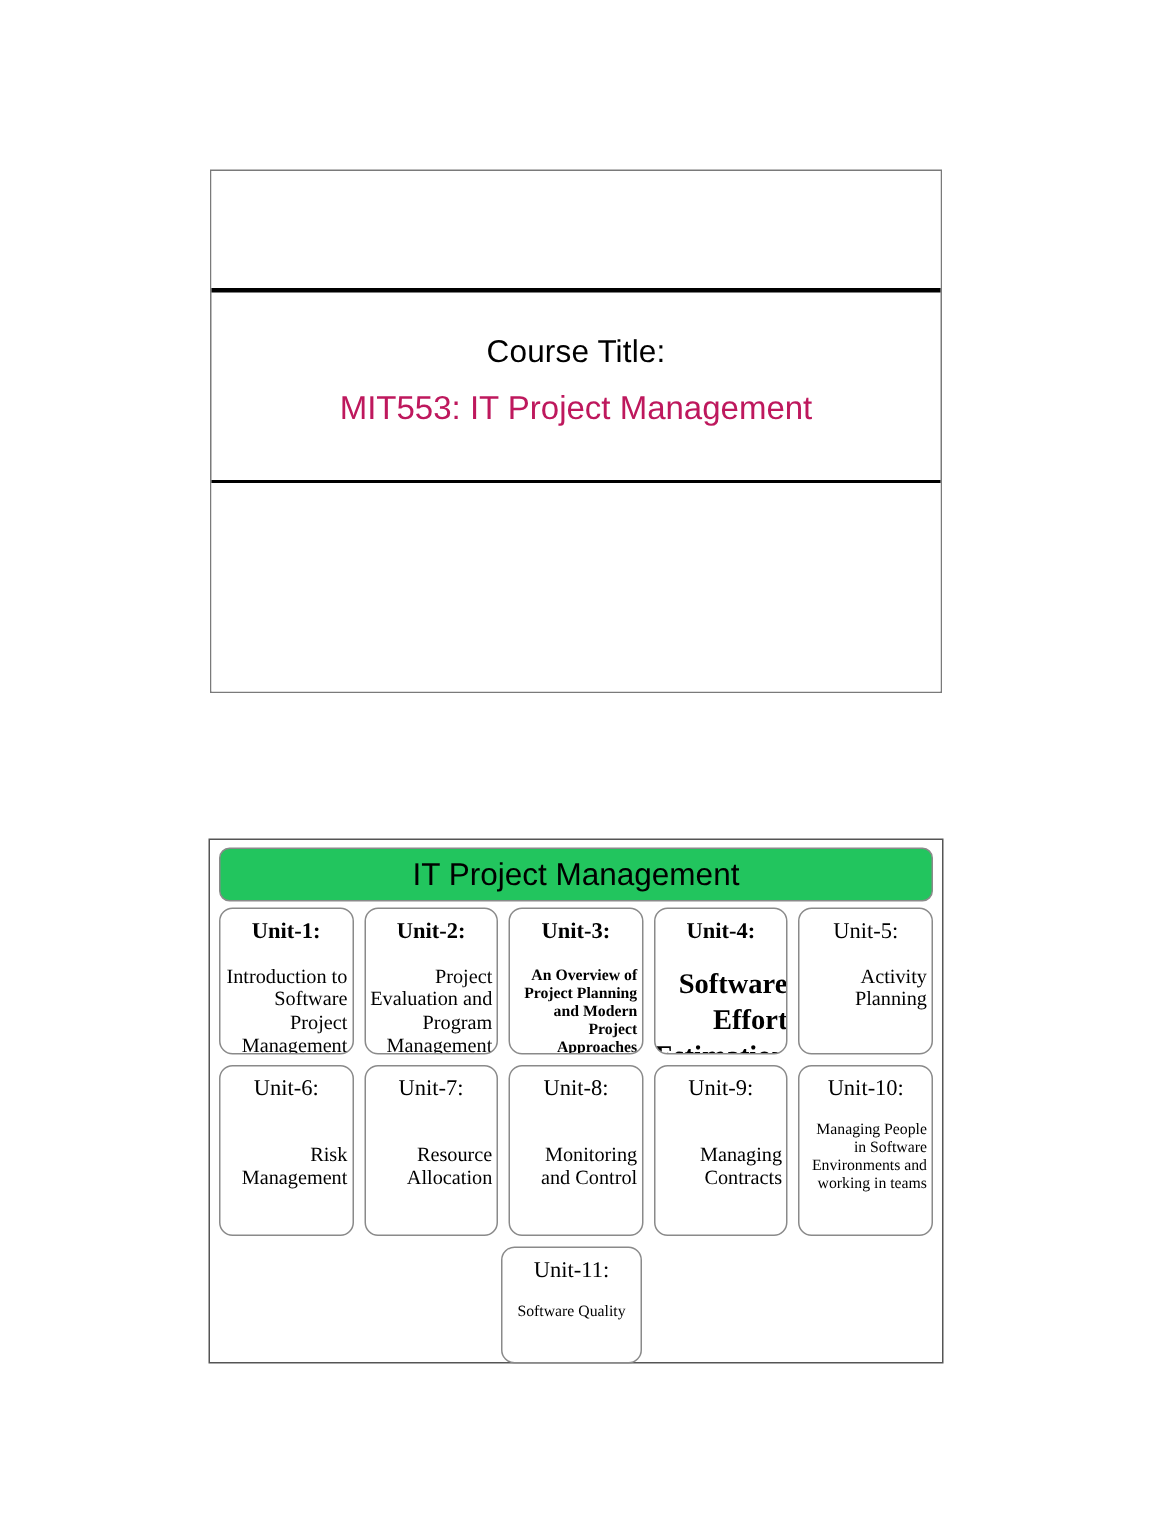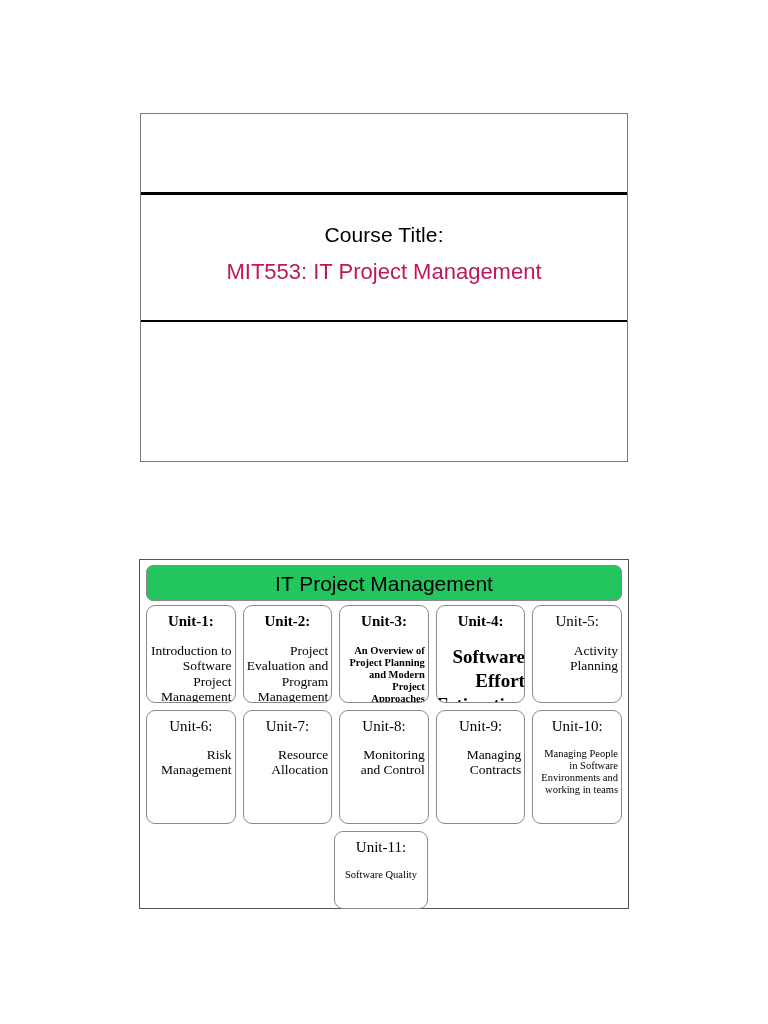--- a/index.html
+++ b/index.html
@@ -158,21 +158,21 @@
   .unit-desc {
     font-family: "Liberation Serif", serif;
     line-height: 1.14;
     text-align: right;
   }
   .unit-desc.sz-normal { font-size: 13.5px; font-weight: normal; }
   .unit-desc.sz-small-bold { font-size: 10.5px; font-weight: bold; }
   .unit-desc.sz-small { font-size: 10.5px; font-weight: normal; }
   .unit-desc.sz-big-bold { font-size: 19px; font-weight: bold; line-height: 1.28; }
 
-  .unit-desc.gap-top { }
+  .unit-desc.gap-top { margin-top: 15px; }
   .unit-desc.gap-tight { margin-top: 1px; }
   .unit-desc.gap-small { margin-top: 3px; }
 </style>
 </head>
 <body>
 
 <div id="slide-one">
 
   <div id="slide-one-band-top"></div>
 

